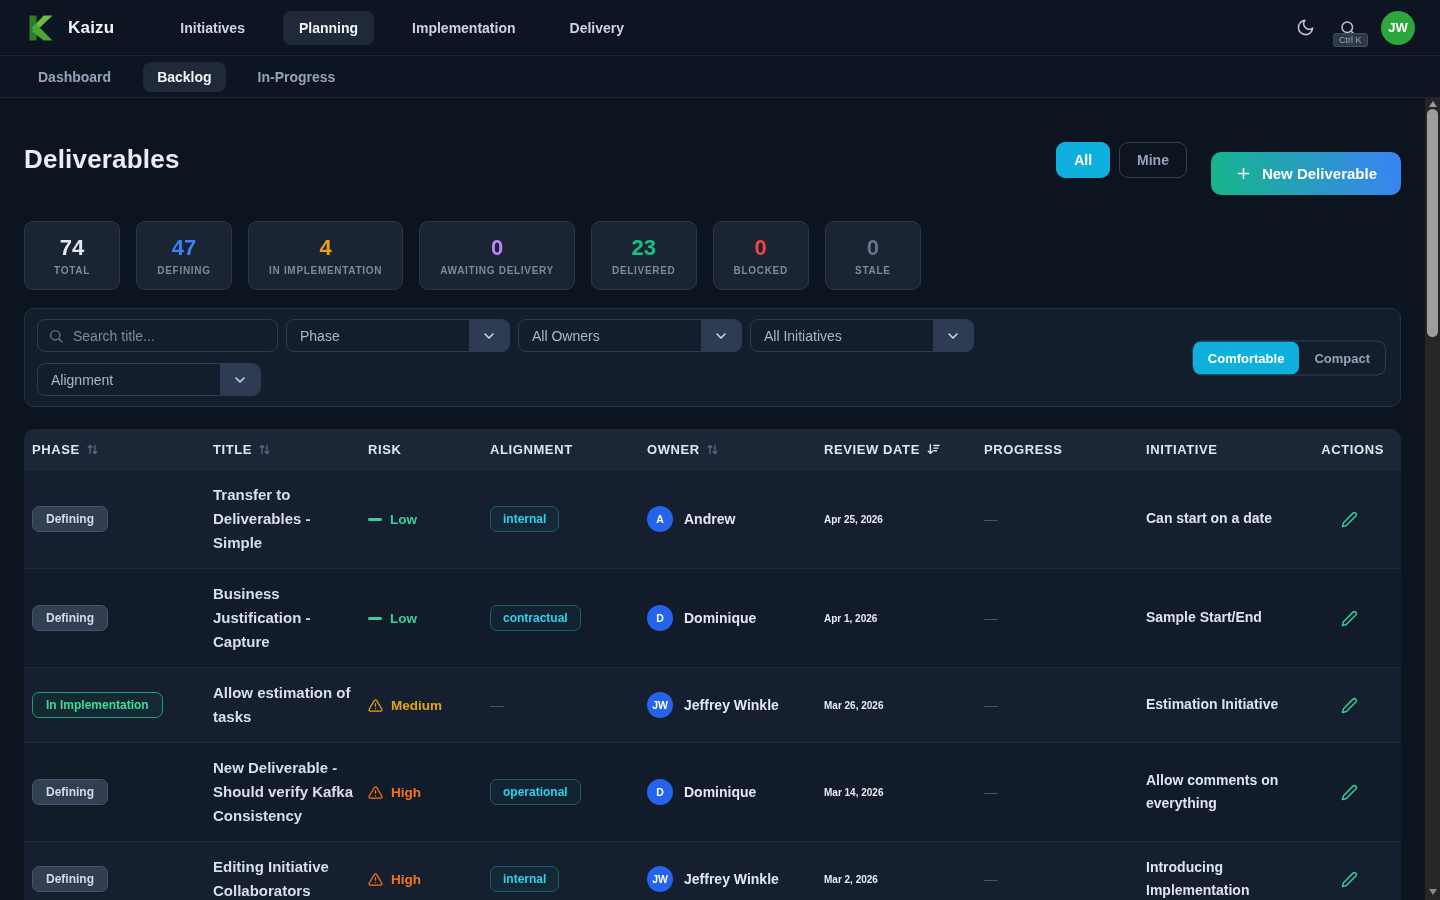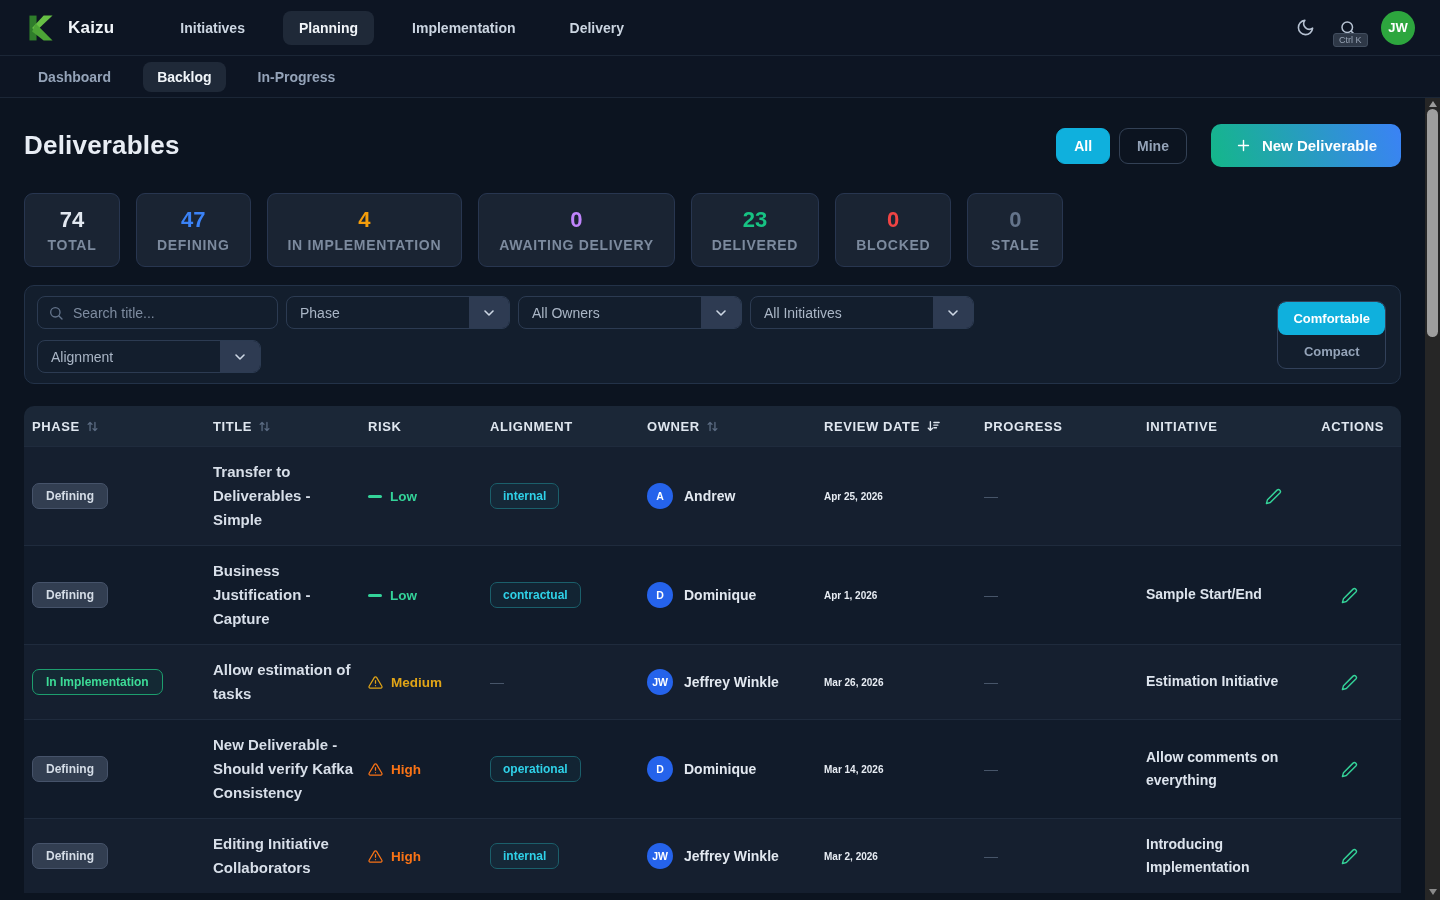--- a/index.html
+++ b/index.html
@@ -33,43 +33,43 @@
   .main{ width:1425px; padding:26px 24px 0 24px; }
   .page-head{ display:flex; align-items:center; justify-content:space-between; }
   .page-title{ font-size:26px; font-weight:bold; color:#e8edf4; letter-spacing:.2px; }
   .head-right{ display:flex; align-items:center; gap:10px; }
   .scope-toggle{ display:flex; gap:9px; margin-right:14px; }
   .scope-btn{ font-size:14px; font-weight:bold; padding:9px 17px; border-radius:9px;
     border:1px solid #334155; background:transparent; color:#94a3b8; cursor:pointer; }
   .scope-btn.active{ background:var(--accent-cyan,#0fb0dd); border-color:var(--accent-cyan,#0fb0dd); color:#fff; }
   .new-btn{ display:flex; align-items:center; gap:10px; font-size:15px; font-weight:bold; color:#fff;
     border:none; border-radius:10px; padding:13px 24px; cursor:pointer;
-    background:linear-gradient(72deg, var(--gradient-start,#14b789), var(--gradient-end,#3b82f6)); }
+    background:linear-gradient(72deg, var(--gradient-start,#14b789), var(--gradient-end,#3b82f6));margin-top:28px; }
   
   .stats{ display:flex; gap:16px; margin-top:26px; }
   .stat-card{ background:#1a2433; border:1px solid #283650; border-radius:9px;
     padding:13px 20px; text-align:center; min-width:96px; }
   .stat-value{ font-size:22px; font-weight:bold; line-height:1.2; }
-  .stat-label{ font-size:14px; font-weight:bold; color:#7c8a9e; letter-spacing:.7px; margin-top:4px; white-space:nowrap; }
+  .stat-label{ font-size:10px; font-weight:bold; color:#7c8a9e; letter-spacing:.7px; margin-top:4px; white-space:nowrap; }
   
   .filters{ position:relative; margin-top:18px; background:#131e2d; border:1px solid #233248;
     border-radius:10px; padding:10px 12px; }
   .filter-row{ display:flex; gap:8px; }
   .filter-row + .filter-row{ margin-top:11px; }
   .search-box{ width:241px; height:33px; border:1px solid #2c3b52; border-radius:8px;
     display:flex; align-items:center; padding:0 10px; gap:9px; background:transparent; }
   .search-box input{ background:transparent; border:none; outline:none; color:#cbd5e1;
     font-size:14px; width:100%; font-family:inherit; }
   .search-box input::placeholder{ color:#7e8ca0; }
   .sel{ width:224px; height:33px; border:1px solid #2c3b52; border-radius:8px;
     display:flex; align-items:center; justify-content:space-between; cursor:pointer; overflow:hidden; }
   .sel-value{ font-size:14px; color:#aab6c6; padding-left:13px; }
   .sel-chev{ width:40px; height:100%; background:#2e3b52; display:flex; align-items:center; justify-content:center; }
   .density{ position:absolute; right:14px; top:50%; transform:translateY(-50%);
-    display:flex; border:1px solid #32415a; border-radius:9px; overflow:hidden;flex-direction:column; }
+    display:flex; border:1px solid #32415a; border-radius:9px; overflow:hidden; }
   .density-btn{ font-size:13px; font-weight:bold; padding:9px 15px; background:transparent;
     border:none; color:#94a3b8; cursor:pointer; }
   .density-btn.active{ background:var(--accent-cyan,#0fb0dd); color:#fff; border-radius:8px; }
   
   .table{ margin-top:22px; border-radius:10px 10px 0 0; overflow:hidden; }
   .thead,.trow{ display:grid; padding-left:8px;
     grid-template-columns:181px 155px 122px 157px 177px 160px 162px 172px 76px; }
   .thead{ background:#1b2737; height:40px; align-items:center; }
   .th{ font-size:13px; font-weight:bold; color:#dfe6ef; letter-spacing:.6px;
     display:flex; align-items:center; gap:6px; padding-right:12px; cursor:pointer; }
@@ -340,20 +340,21 @@
     <div class="cell">
       <span class="badge-align">internal</span>
       
     </div>
     <div class="cell owner">
       <span class="avatar-row">A</span>
       <span class="owner-name">Andrew</span>
     </div>
     <div class="cell date-cell">Apr 25, 2026</div>
     <div class="cell dash">—</div>
+    <div class="cell init-cell">Can start on a date</div>
     <div class="cell actions-cell">
       <button class="edit-btn">
         <span style="display:flex;">
           <svg width="17" height="17" viewBox="0 0 24 24" fill="none" stroke="var(--edit-green,#34d399)" stroke-width="2" stroke-linecap="round" stroke-linejoin="round">
             <path d="M17 3a2.83 2.83 0 0 1 4 4L7.5 20.5 2 22l1.5-5.5L17 3z"></path>
           </svg>
         </span>
       </button>
     </div>
   </div>

